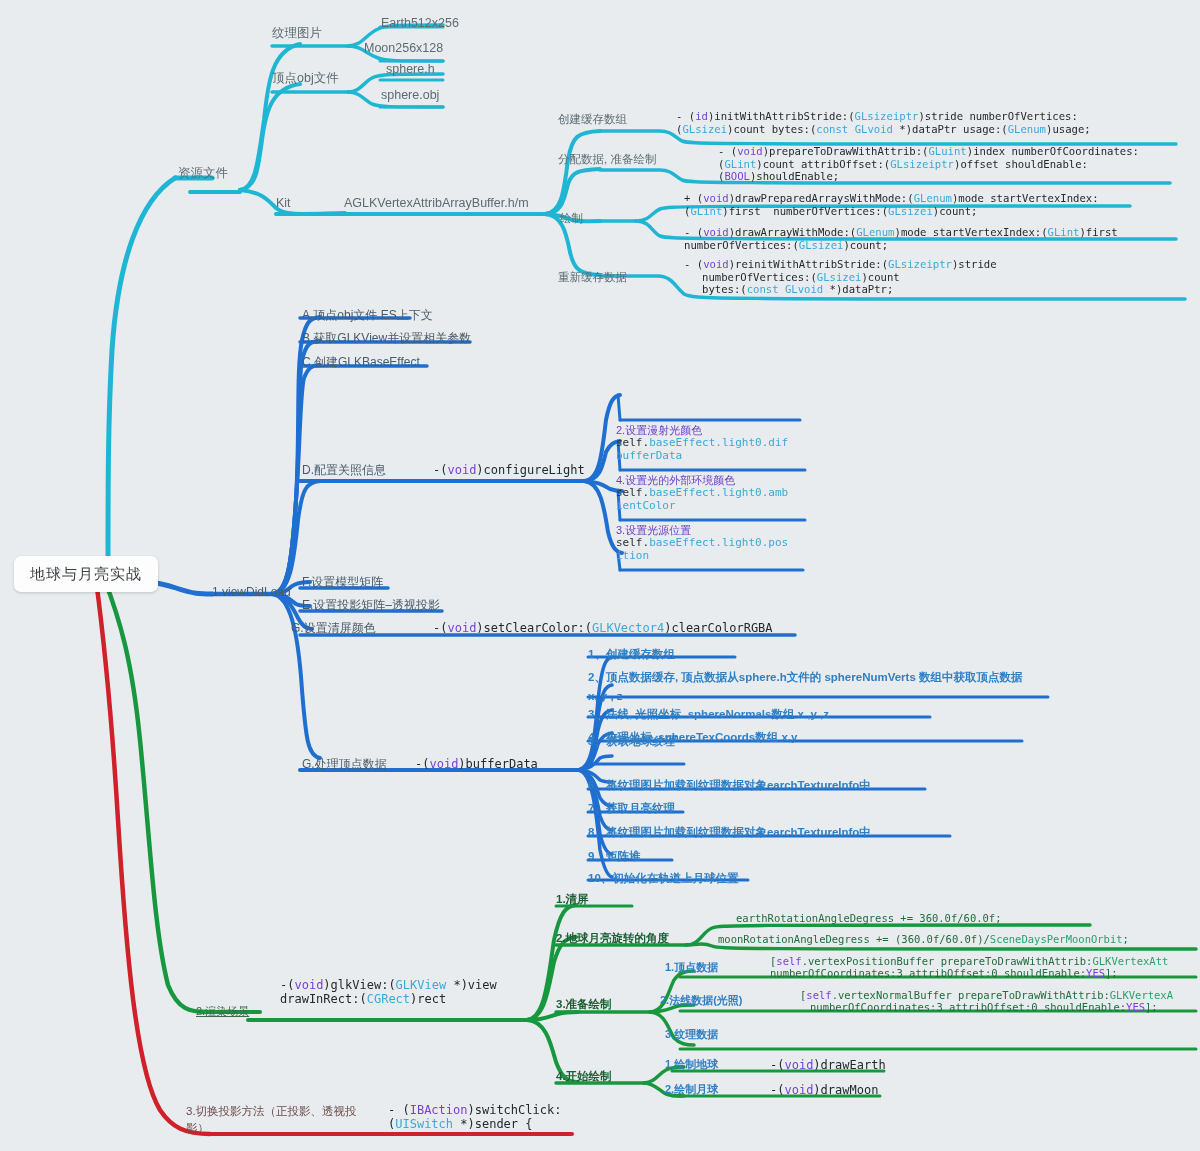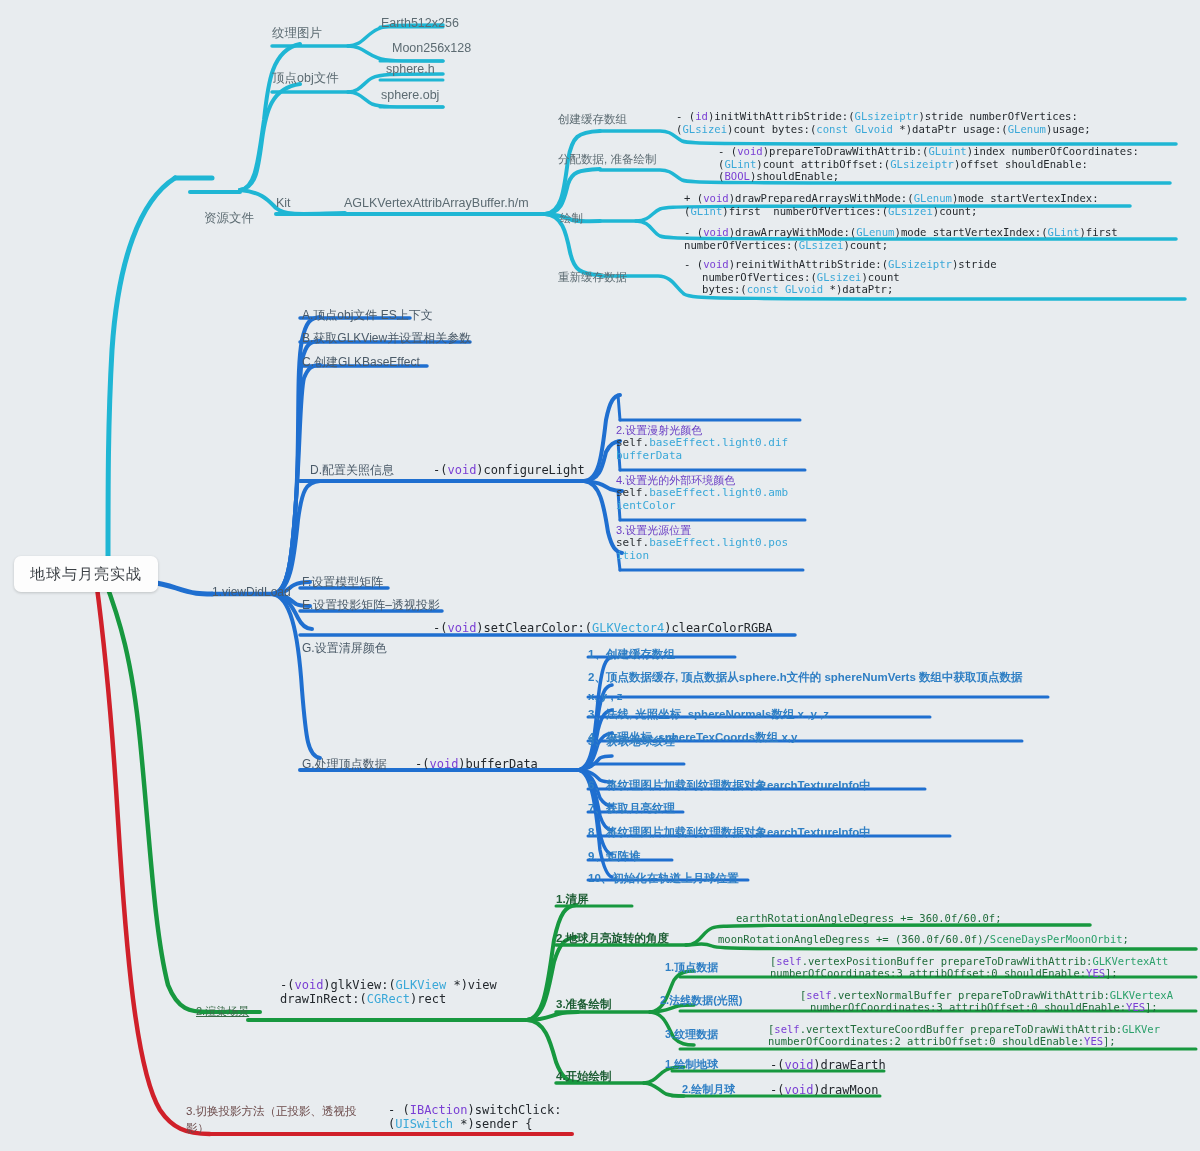--- a/index.html
+++ b/index.html
@@ -177,24 +177,24 @@
     <path d="M672,1071 L884,1071" stroke="#17983f" stroke-width="3"></path>
     <path d="M672,1096 L880,1096" stroke="#17983f" stroke-width="3"></path>
 
     <path d="M96,580 C104,640 112,720 118,820 C126,950 136,1070 160,1110 C172,1128 186,1134 210,1134" stroke="#d0202a" stroke-width="4.5"></path>
     <path d="M210,1134 L572,1134" stroke="#d0202a" stroke-width="4"></path>
   </g>
 </svg>
 
 <div class="node root">地球与月亮实战</div>
 
-<div class="node t-cy" style="left:204px;top:166px;margin-top:45px;">资源文件</div>
+<div class="node t-cy" style="left:178px;top:166px;">资源文件</div>
 <div class="node t-cy" style="left:272px;top:26px;">纹理图片</div>
 <div class="node t-cy" style="left:381px;top:16px;">Earth512x256</div>
-<div class="node t-cy" style="left:392px;top:41px;">Moon256x128</div>
+<div class="node t-cy" style="left:364px;top:41px;">Moon256x128</div>
 <div class="node t-cy" style="left:272px;top:71px;">顶点obj文件</div>
 <div class="node t-cy" style="left:386px;top:62px;">sphere.h</div>
 <div class="node t-cy" style="left:381px;top:88px;">sphere.obj</div>
 <div class="node t-cy" style="left:276px;top:196px;">Kit</div>
 <div class="node t-cy" style="left:344px;top:196px;">AGLKVertexAttribArrayBuffer.h/m</div>
 
 <div class="node t-cy" style="left:558px;top:113px;font-size:11.5px;">创建缓存数组</div>
 <div class="node mono sm" style="left:676px;top:110px;"><span>- (<b style="font-weight:normal;color:#7a3fd4">id</b>)initWithAttribStride:(<i style="font-style:normal;color:#3aa8d8">GLsizeiptr</i>)stride numberOfVertices:</span><br><span>(<i style="font-style:normal;color:#3aa8d8">GLsizei</i>)count bytes:(<i style="font-style:normal;color:#3aa8d8">const</i> <i style="font-style:normal;color:#3aa8d8">GLvoid</i> *)dataPtr usage:(<i style="font-style:normal;color:#3aa8d8">GLenum</i>)usage;</span></div>
 
 <div class="node t-cy" style="left:558px;top:153px;font-size:11.5px;">分配数据, 准备绘制</div>
@@ -204,30 +204,30 @@
 <div class="node mono sm" style="left:684px;top:192px;"><span>+ (<b style="font-weight:normal;color:#7a3fd4">void</b>)drawPreparedArraysWithMode:(<i style="font-style:normal;color:#3aa8d8">GLenum</i>)mode startVertexIndex:</span><br><span>(<i style="font-style:normal;color:#3aa8d8">GLint</i>)first  numberOfVertices:(<i style="font-style:normal;color:#3aa8d8">GLsizei</i>)count;</span></div>
 <div class="node mono sm" style="left:684px;top:226px;"><span>- (<b style="font-weight:normal;color:#7a3fd4">void</b>)drawArrayWithMode:(<i style="font-style:normal;color:#3aa8d8">GLenum</i>)mode startVertexIndex:(<i style="font-style:normal;color:#3aa8d8">GLint</i>)first</span><br><span>numberOfVertices:(<i style="font-style:normal;color:#3aa8d8">GLsizei</i>)count;</span></div>
 
 <div class="node t-cy" style="left:558px;top:271px;font-size:11.5px;">重新缓存数据</div>
 <div class="node mono sm" style="left:684px;top:258px;"><span>- (<b style="font-weight:normal;color:#7a3fd4">void</b>)reinitWithAttribStride:(<i style="font-style:normal;color:#3aa8d8">GLsizeiptr</i>)stride</span><br><span style="padding-left:18px;">numberOfVertices:(<i style="font-style:normal;color:#3aa8d8">GLsizei</i>)count</span><br><span style="padding-left:18px;">bytes:(<i style="font-style:normal;color:#3aa8d8">const</i> <i style="font-style:normal;color:#3aa8d8">GLvoid</i> *)dataPtr;</span></div>
 
 <div class="node t-blue" style="left:212px;top:585px;">1.viewDidLoad</div>
 <div class="node t-blue" style="left:302px;top:308px;">A.顶点obj文件 ES上下文</div>
 <div class="node t-blue" style="left:302px;top:331px;">B.获取GLKView并设置相关参数</div>
 <div class="node t-blue" style="left:302px;top:355px;">C.创建GLKBaseEffect</div>
-<div class="node t-blue" style="left:302px;top:463px;margin-left:8px;">D.配置关照信息</div>
+<div class="node t-blue" style="left:302px;top:463px;">D.配置关照信息</div>
 <div class="node mono" style="left:433px;top:463px;">-(<b style="font-weight:normal;color:#7a3fd4">void</b>)configureLight</div>
 
 <div class="node" style="left:616px;top:424px;"><div class="purple">2.设置漫射光颜色</div><div class="p-mono"><span style="color:#2b2f33">self.</span><span style="color:#3aa8d8">baseEffect.light0.dif</span></div><div class="p-mono"><span style="color:#3aa8d8">bufferData</span></div></div>
 <div class="node" style="left:616px;top:474px;"><div class="purple">4.设置光的外部环境颜色</div><div class="p-mono"><span style="color:#2b2f33">self.</span><span style="color:#3aa8d8">baseEffect.light0.amb</span></div><div class="p-mono"><span style="color:#3aa8d8">ientColor</span></div></div>
 <div class="node" style="left:616px;top:524px;"><div class="purple">3.设置光源位置</div><div class="p-mono"><span style="color:#2b2f33">self.</span><span style="color:#3aa8d8">baseEffect.light0.pos</span></div><div class="p-mono"><span style="color:#3aa8d8">ition</span></div></div>
 
 <div class="node t-blue" style="left:302px;top:575px;">F.设置模型矩阵</div>
 <div class="node t-blue" style="left:302px;top:598px;">E.设置投影矩阵–透视投影</div>
-<div class="node t-blue" style="left:302px;top:621px;margin-top:20px;">G.设置清屏颜色</div>
+<div class="node t-blue" style="left:291px;top:621px;">G.设置清屏颜色</div>
 <div class="node mono" style="left:433px;top:621px;">-(<b style="font-weight:normal;color:#7a3fd4">void</b>)setClearColor:(<i style="font-style:normal;color:#3aa8d8">GLKVector4</i>)clearColorRGBA</div>
 <div class="node t-blue" style="left:302px;top:757px;">G.处理顶点数据</div>
 <div class="node mono" style="left:415px;top:757px;">-(<b style="font-weight:normal;color:#7a3fd4">void</b>)bufferData</div>
 
 <div class="node" style="left:588px;top:644px;"><span class="b-num">1、</span><span class="b-num">创建缓存数组</span></div>
 <div class="node" style="left:588px;top:667px;max-width:600px;white-space:normal;"><span class="b-num">2、</span><span class="b-num">顶点数据缓存, 顶点数据从sphere.h文件的 sphereNumVerts 数组中获取顶点数据</span><br><span class="b-num">x, y , z</span></div>
 <div class="node" style="left:588px;top:704px;"><span class="b-num">3、</span><span class="b-num">法线, 光照坐标  sphereNormals数组 x ,y ,z</span></div>
 <div class="node" style="left:588px;top:727px;"><span class="b-num">4、</span><span class="b-num">纹理坐标  sphereTexCoords数组 x,y</span></div>
 <div class="node" style="left:588px;top:731px;font-style:italic;"><span class="b-num">5、</span><span class="b-num">获取地球纹理</span></div>
 <div class="node" style="left:588px;top:775px;"><span class="b-num">6、</span><span class="b-num">将纹理图片加载到纹理数据对象earchTextureInfo中</span></div>
@@ -243,24 +243,23 @@
 <div class="node g-lblk" style="left:556px;top:932px;">2.地球月亮旋转的角度</div>
 <div class="node g-mono" style="left:736px;top:912px;">earthRotationAngleDegress += 360.0f/60.0f;</div>
 <div class="node g-mono" style="left:718px;top:933px;">moonRotationAngleDegress += (360.0f/60.0f)/<i style="font-style:normal;color:#2aa06a">SceneDaysPerMoonOrbit</i>;</div>
 
 <div class="node g-lblk" style="left:556px;top:998px;">3.准备绘制</div>
 <div class="node g-lbl" style="left:665px;top:961px;">1.顶点数据</div>
 <div class="node g-mono" style="left:770px;top:955px;"><span>[<b style="font-weight:normal;color:#7a3fd4">self</b>.vertexPositionBuffer prepareToDrawWithAttrib:<i style="font-style:normal;color:#2aa06a">GLKVertexAtt</i></span><br><span>numberOfCoordinates:3 attribOffset:0 shouldEnable:<b style="font-weight:normal;color:#7a3fd4">YES</b>];</span></div>
 <div class="node g-lbl" style="left:660px;top:994px;">2.法线数据(光照)</div>
 <div class="node g-mono" style="left:800px;top:989px;"><span>[<b style="font-weight:normal;color:#7a3fd4">self</b>.vertexNormalBuffer prepareToDrawWithAttrib:<i style="font-style:normal;color:#2aa06a">GLKVertexA</i></span><br><span style="padding-left:10px;">numberOfCoordinates:3 attribOffset:0 shouldEnable:<b style="font-weight:normal;color:#7a3fd4">YES</b>];</span></div>
 <div class="node g-lbl" style="left:665px;top:1028px;">3.纹理数据</div>
-<div class="node g-mono" style="left:768px;top:1023px;"><span>[<b style="font-weight:normal;color:#7a3fd4">self</b>.vertextTextureCoordBuffer prepareToDrawWithAttrib:<i style="font-style:normal;color:#2aa06a">GLKVer</i></span><br><span style="padding-left:-4px;">numberOfCoordinates:2 attribOffset:0 shouldEnable:<b style="font-weight:normal;color:#7a3fd4">YES</b>];</span></div>
 
 <div class="node g-lblk" style="left:556px;top:1070px;">4.开始绘制</div>
 <div class="node g-lbl" style="left:665px;top:1058px;">1.绘制地球</div>
 <div class="node mono" style="left:770px;top:1058px;">-(<b style="font-weight:normal;color:#7a3fd4">void</b>)drawEarth</div>
-<div class="node g-lbl" style="left:682px;top:1083px;">2.绘制月球</div>
+<div class="node g-lbl" style="left:665px;top:1083px;">2.绘制月球</div>
 <div class="node mono" style="left:770px;top:1083px;">-(<b style="font-weight:normal;color:#7a3fd4">void</b>)drawMoon</div>
 
 <div class="node t-red" style="left:186px;top:1103px;line-height:1.5;"><span>3.切换投影方法（正投影、透视投</span><br><span>影）</span></div>
 <div class="node mono" style="left:388px;top:1103px;"><span>- (<b style="font-weight:normal;color:#7a3fd4">IBAction</b>)switchClick:</span><br><span>(<i style="font-style:normal;color:#3aa8d8">UISwitch</i> *)sender {</span></div>
 
 </div>
 
 </body></html>

